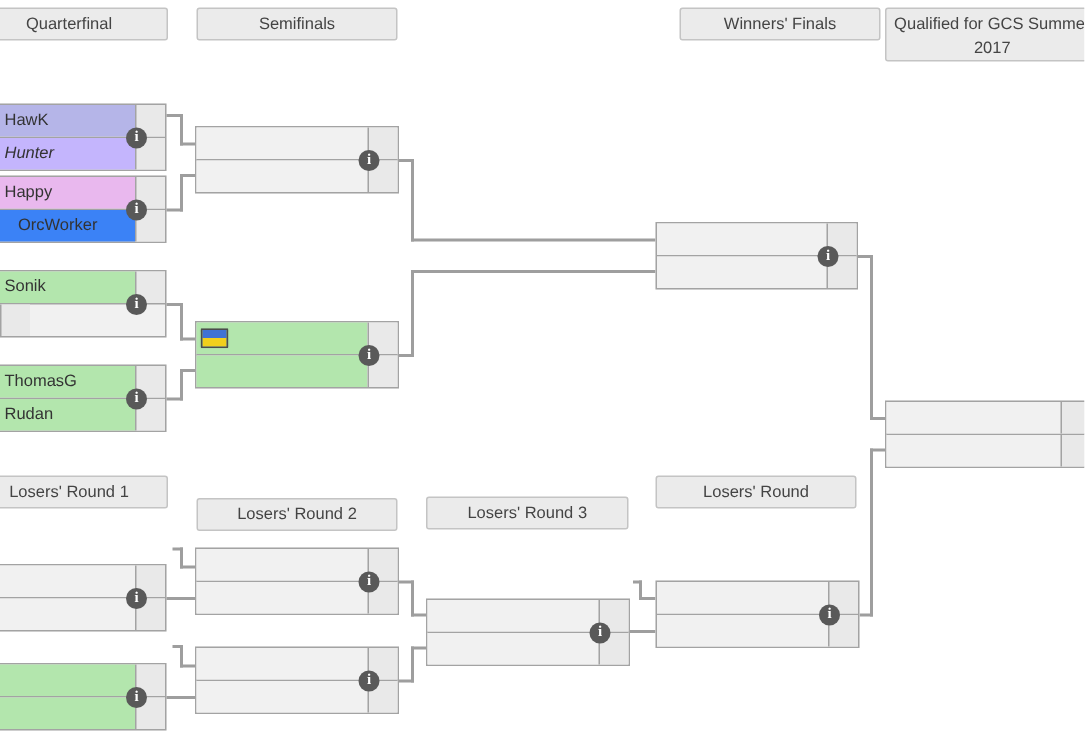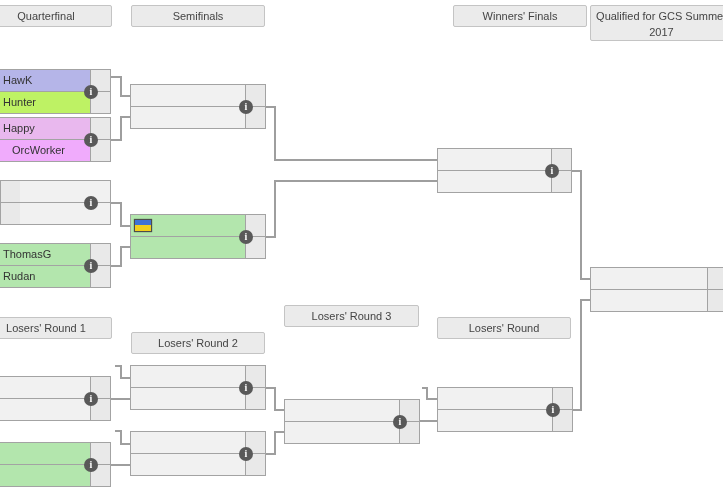--- a/index.html
+++ b/index.html
@@ -41,57 +41,60 @@
 <body>
 
 <div id="stage">
 
   <div class="hdr" style="left:-20px;top:5px;width:130px;">Quarterfinal</div>
   <div class="hdr" style="left:131px;top:5px;width:132px;">Semifinals</div>
   <div class="hdr" style="left:453px;top:5px;width:132px;">Winners' Finals</div>
   <div class="hdr tall" style="left:590px;top:5px;width:141px;">Qualified for GCS Summer 2017</div>
   <div class="hdr" style="left:-20px;top:317px;width:130px;">Losers' Round 1</div>
   <div class="hdr" style="left:131px;top:332px;width:132px;">Losers' Round 2</div>
-  <div class="hdr" style="left:284px;top:305px;width:133px;">Losers' Round 3</div>
+  <div class="hdr" style="left:284px;top:331px;width:133px;">Losers' Round 3</div>
   <div class="hdr" style="left:437px;top:317px;width:132px;">Losers' Round</div>
 
   <div class="match" style="left:-1px;top:69px;width:112px;">
     <div class="row top">
         <div class="name" style="background-color: rgb(181, 181, 232);">
           <span>HawK</span>
         </div>
         <div class="score"></div>
       </div>
     <div class="row">
-        <div class="name" style="background-color: #bef264;">
+        <div class="name" style="background-color: #c4b5fd; font-style: italic;">
           <span>Hunter</span>
         </div>
         <div class="score"></div>
       </div>
     <div class="info">i</div>
   </div>
 
   <div class="match" style="left:-1px;top:117px;width:112px;">
     <div class="row top">
         <div class="name" style="background-color: rgb(233, 184, 238);">
           <span>Happy</span>
         </div>
         <div class="score"></div>
       </div>
     <div class="row">
-        <div class="name" style="background-color: #f0abfc; padding-left: 12px;">
+        <div class="name" style="background-color: #3b82f6; padding-left: 12px;">
           <span>OrcWorker</span>
         </div>
         <div class="score"></div>
       </div>
     <div class="info">i</div>
   </div>
 
   <div class="match" style="left:-1px;top:180px;width:112px;">
     <div class="row top">
+        <div class="name" style="background-color: rgb(179, 230, 173);">
+          <span>Sonik</span>
+        </div>
         <div class="score"></div>
       </div>
     <div class="row">
         <div class="score"></div>
       </div>
     <div class="info">i</div>
   </div>
 
   <div class="match" style="left:-1px;top:243px;width:112px;">
     <div class="row top">

